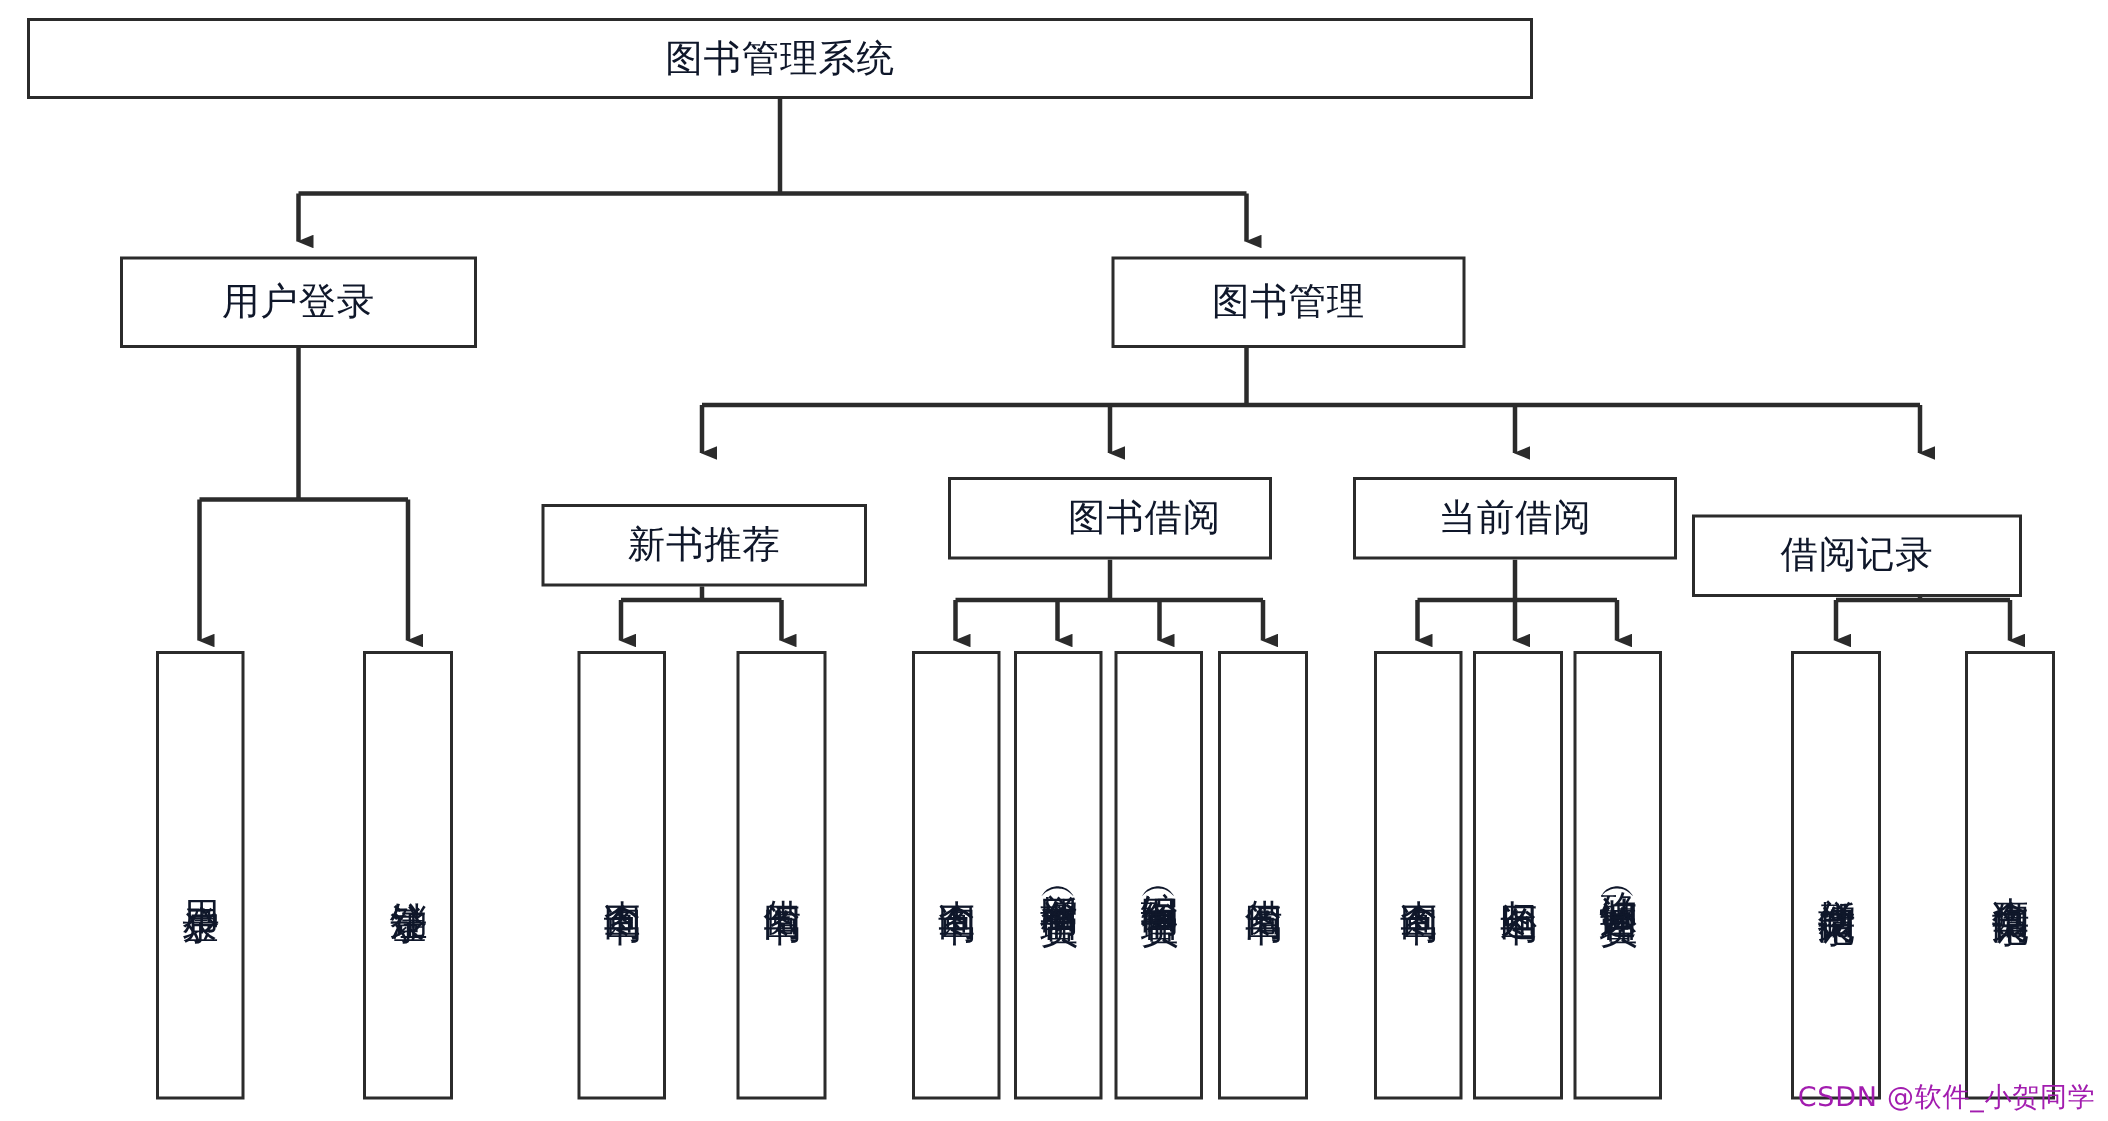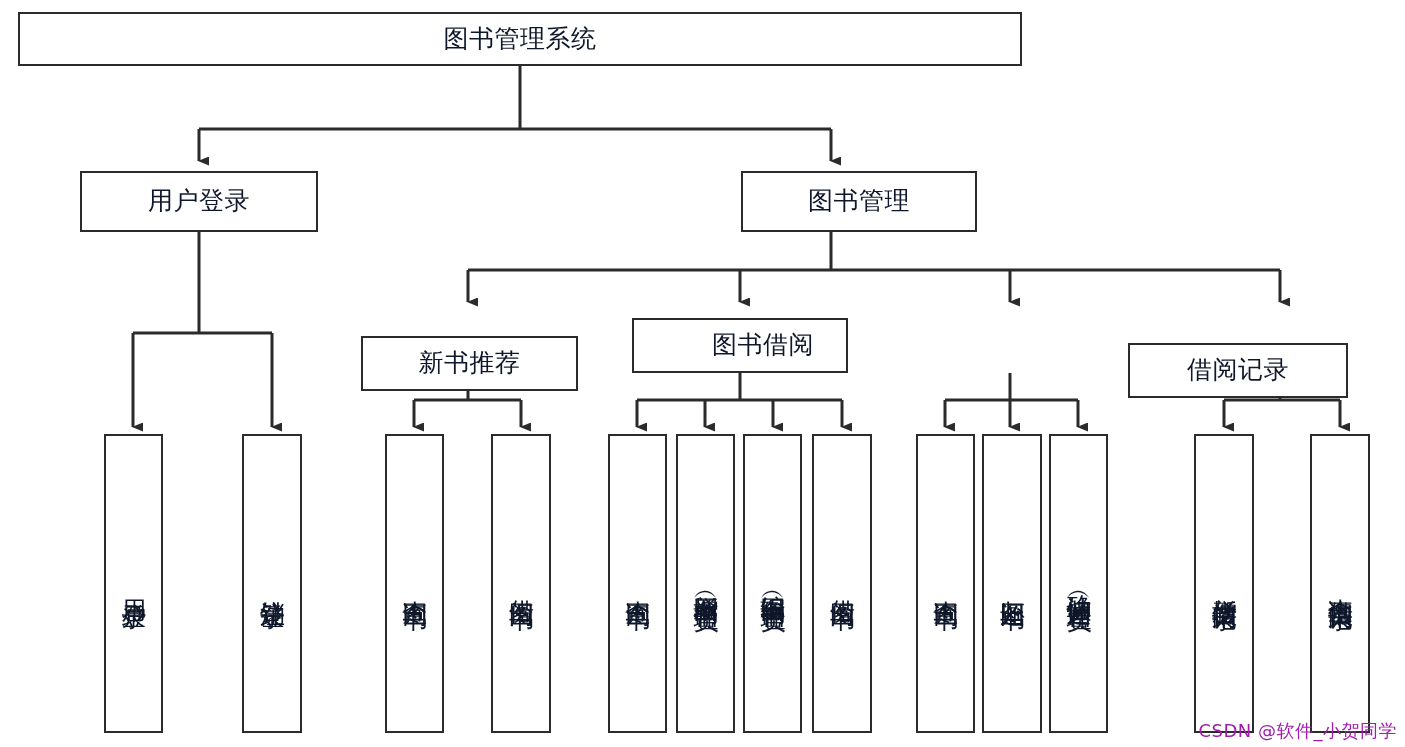--- a/index.html
+++ b/index.html
@@ -142,20 +142,23 @@
   <div class="node horiz" style="left:712px; top:171px; width:236px; height:61px;margin-left:29px;">
     <span class="node-label">图书管理</span>
   </div>
 
   <div class="node horiz" style="left:361px; top:336px; width:217px; height:55px;">
     <span class="node-label">新书推荐</span>
   </div>
   <div class="node horiz" style="left:632px; top:318px; width:216px; height:55px;padding-left:46px;">
     <span class="node-label">图书借阅</span>
   </div>
+  <div class="node horiz" style="left:902px; top:318px; width:216px; height:55px;">
+    <span class="node-label">当前借阅</span>
+  </div>
   <div class="node horiz" style="left:1128px; top:318px; width:220px; height:55px;margin-top:25px;">
     <span class="node-label">借阅记录</span>
   </div>
 
   <div class="node vert" style="left:104px; top:434px; width:59px; height:299px;">
     <span class="node-label">用户登录</span>
   </div>
   <div class="node vert" style="left:242px; top:434px; width:60px; height:299px;">
     <span class="node-label">注销登录</span>
   </div>

